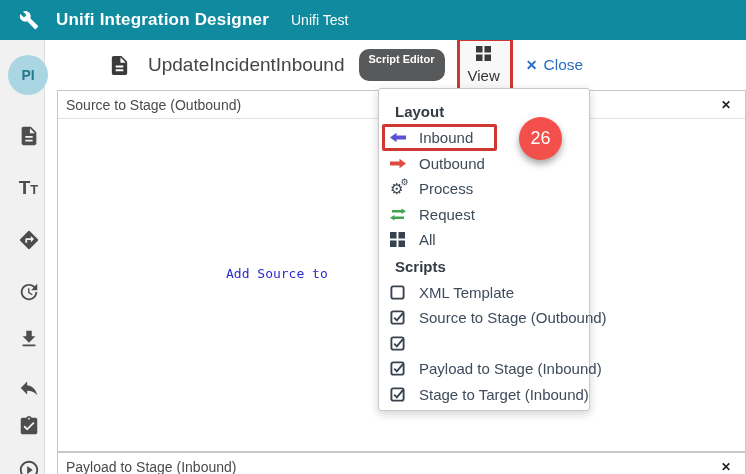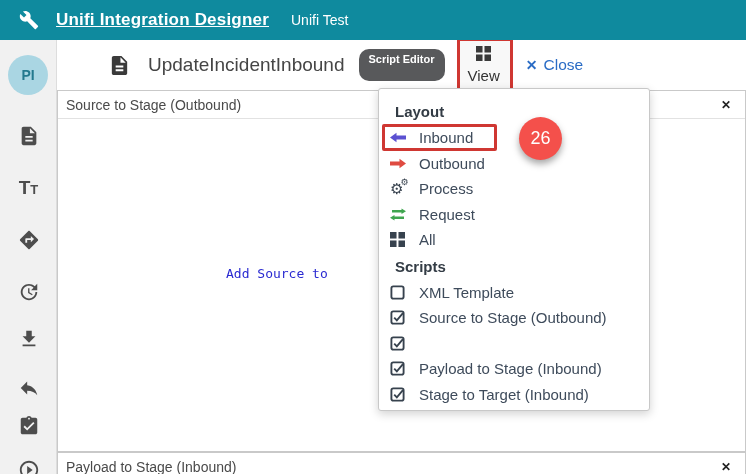--- a/index.html
+++ b/index.html
@@ -4,25 +4,25 @@
 <style>
   * { margin:0; padding:0; box-sizing:border-box; }
   html,body { width:746px; height:474px; overflow:hidden; }
   body { font-family:"Liberation Sans", sans-serif; background:#fff; position:relative; }
   .page { position:absolute; inset:0; width:746px; height:474px; overflow:hidden; background:#fff; }
 
   
   .topbar { position:absolute; left:0; top:0; width:746px; height:40px; background:#0f8a9e;
             display:flex; align-items:center; z-index:5; }
   .topbar .wrench { margin-left:19px; width:20px; height:20px; flex:0 0 auto; }
-  .topbar .app-title { color:#fff; font-size:17px; font-weight:bold; margin-left:17px; letter-spacing:.2px;text-decoration:underline; }
+  .topbar .app-title { color:#fff; font-size:17px; font-weight:bold; margin-left:17px; letter-spacing:.2px; }
   .topbar .app-context { color:#fff; font-size:14px; margin-left:22px; }
 
   
-  .sidebar { position:absolute; left:0; top:40px; width:57px; height:434px; background:#f1f1f1;
+  .sidebar { position:absolute; left:0; top:40px; width:45px; height:434px; background:#f1f1f1;
              border-right:1px solid #ddd; z-index:4; }
   .avatar { position:absolute; left:8px; top:15px; width:40px; height:40px; border-radius:50%;
             background:#aad6e3; color:#24798e; font-weight:bold; font-size:14px;
             display:flex; align-items:center; justify-content:center; }
   .side-ic { position:absolute; left:17px; width:23px; height:23px; color:#4d4d4d;
              display:flex; align-items:center; justify-content:center; }
   .side-ic svg { width:22px; height:22px; fill:#4d4d4d; }
   .tt-glyph { font-weight:bold; color:#4d4d4d; font-size:19px; line-height:1; }
   .tt-glyph .small-t { font-size:13px; }
 
@@ -48,21 +48,21 @@
   .panel-bottom { top:452px; height:23px; border-bottom:none; }
   .panel-head { height:28px; display:flex; align-items:center; padding:0 14px 0 8px;
                 border-bottom:1px solid #e2e2e2; }
   .panel-bottom .panel-head { border-bottom:none; }
   .panel-title { font-size:14px; color:#4a4a4a; }
   .panel-x { margin-left:auto; color:#222; font-weight:bold; font-size:12px; cursor:pointer; }
   .code-hint { position:absolute; left:226px; top:266px; font-family:"DejaVu Sans Mono", monospace;
                font-size:13px; color:#2a2ad1; white-space:pre; }
 
   
-  .dropdown { position:absolute; left:378px; top:88px; width:272px; height:323px; background:#fff;
+  .dropdown { position:absolute; left:378px; top:88px; width:212px; height:323px; background:#fff;
               border:1px solid #c8c8c8; border-radius:3px; box-shadow:0 3px 10px rgba(0,0,0,.18);
               z-index:10; padding-top:12px; }
   .menu-header { font-size:15px; font-weight:bold; color:#333c45; padding-left:16px; height:24px;
                  line-height:22px; }
   .menu-header.scripts { margin-top:3px; }
   .menu-row { height:25.5px; display:flex; align-items:center; padding-left:11px; cursor:pointer; }
   .menu-row .mi { width:18px; display:flex; align-items:center; justify-content:flex-start; flex:0 0 auto; }
   .menu-row .mlbl { font-size:15px; color:#3e4b5b; margin-left:11px; white-space:nowrap; }
   .gear-wrap { position:relative; color:#37424e; font-size:15px; line-height:1; }
   .gear-wrap .g2 { position:absolute; font-size:9px; right:-5px; top:-3px; }

